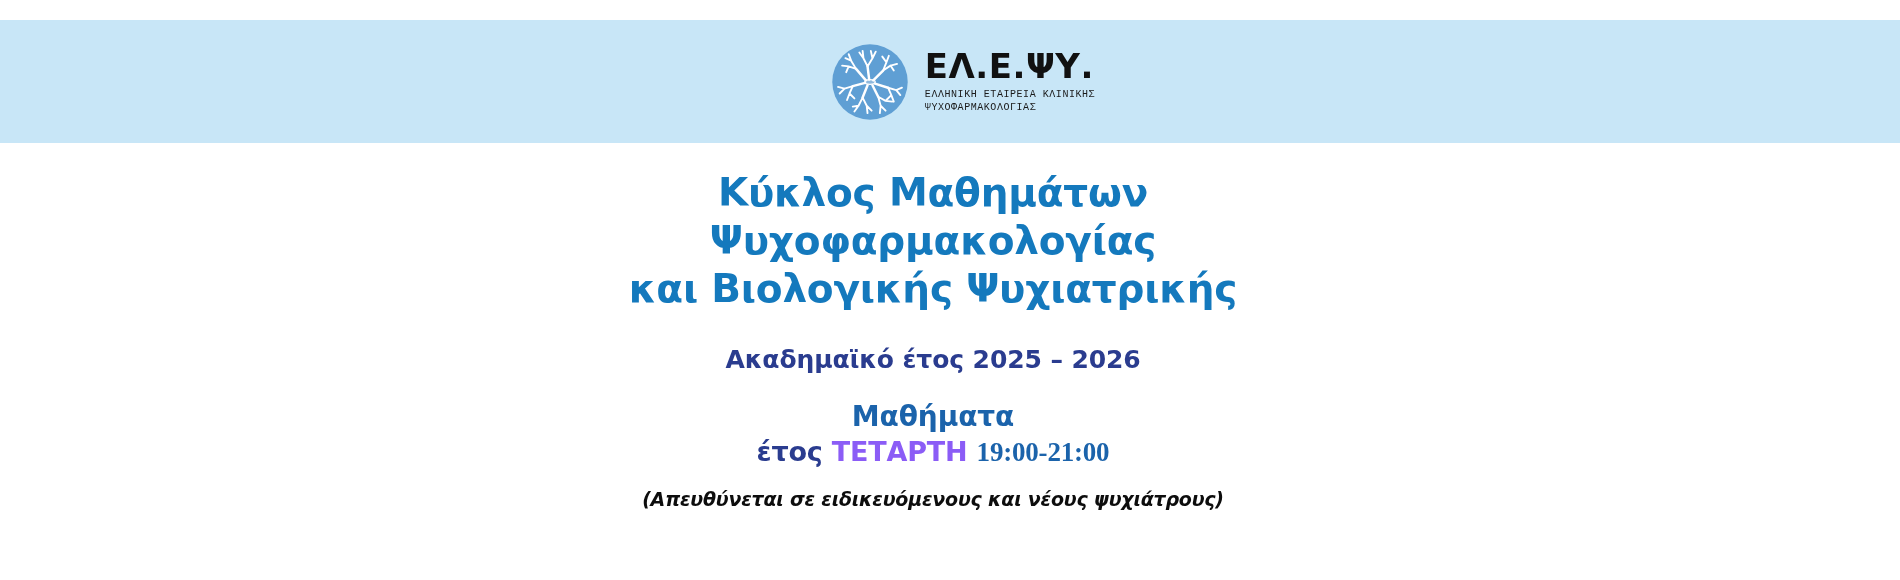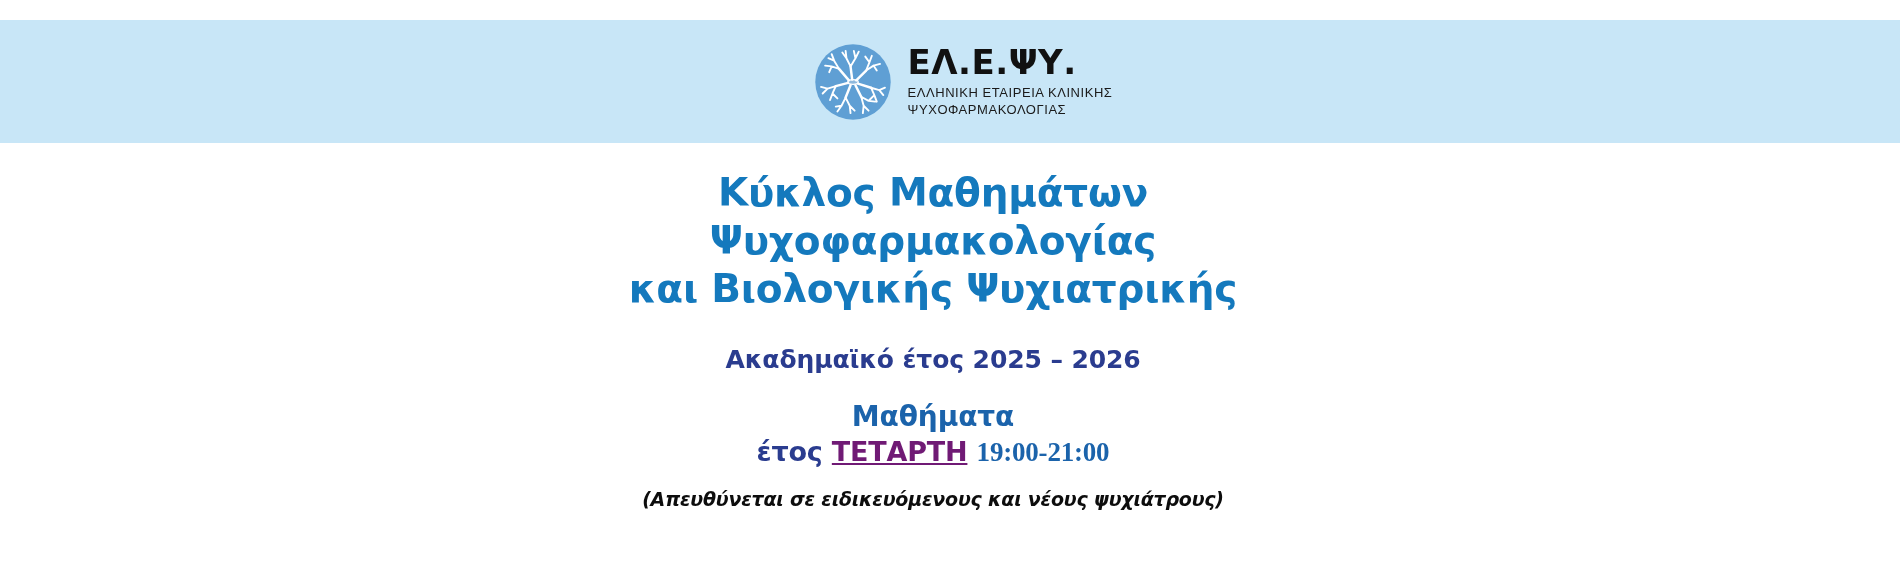--- a/index.html
+++ b/index.html
@@ -61,22 +61,22 @@
     font-family: "DejaVu Sans", sans-serif;
     font-size: 34px;
     font-weight: 700;
     letter-spacing: 0.5px;
     color: #111111;
     line-height: 1.02;
     white-space: nowrap;
   }
 
   .logo-sub {
-    font-family: Liberation Sans, sans-serif;
-    font-size: 13px;
+    font-family: Liberation Mono, monospace;
+    font-size: 10px;
     font-weight: 400;
     letter-spacing: 0.55px;
     color: #1a1a1a;
     line-height: 1.32;
     white-space: nowrap;
     margin-top: 4px;
   }
 
   
   .body-area {
@@ -134,21 +134,21 @@
 
   .schedule-line {
     font-family: "DejaVu Sans", sans-serif;
     font-size: 27px;
     font-weight: 700;
     margin-top: 3px;
     letter-spacing: -0.2px;
     white-space: nowrap;
   }
   .schedule-line .kathe   { color: #2a3c8f; }
-  .schedule-line .day     { color: #701a75; text-decoration: underline; }
+  .schedule-line .day     { color: #8b5cf6; }
   .schedule-line .hours   { color: #1b63ab; font-family: Liberation Serif, serif; }
 
   .audience-line {
     font-family: "DejaVu Sans", sans-serif;
     font-size: 19px;
     font-weight: 700;
     font-style: italic;
     color: #0d0d0d;
     margin-top: 20px;
     letter-spacing: -0.2px;

